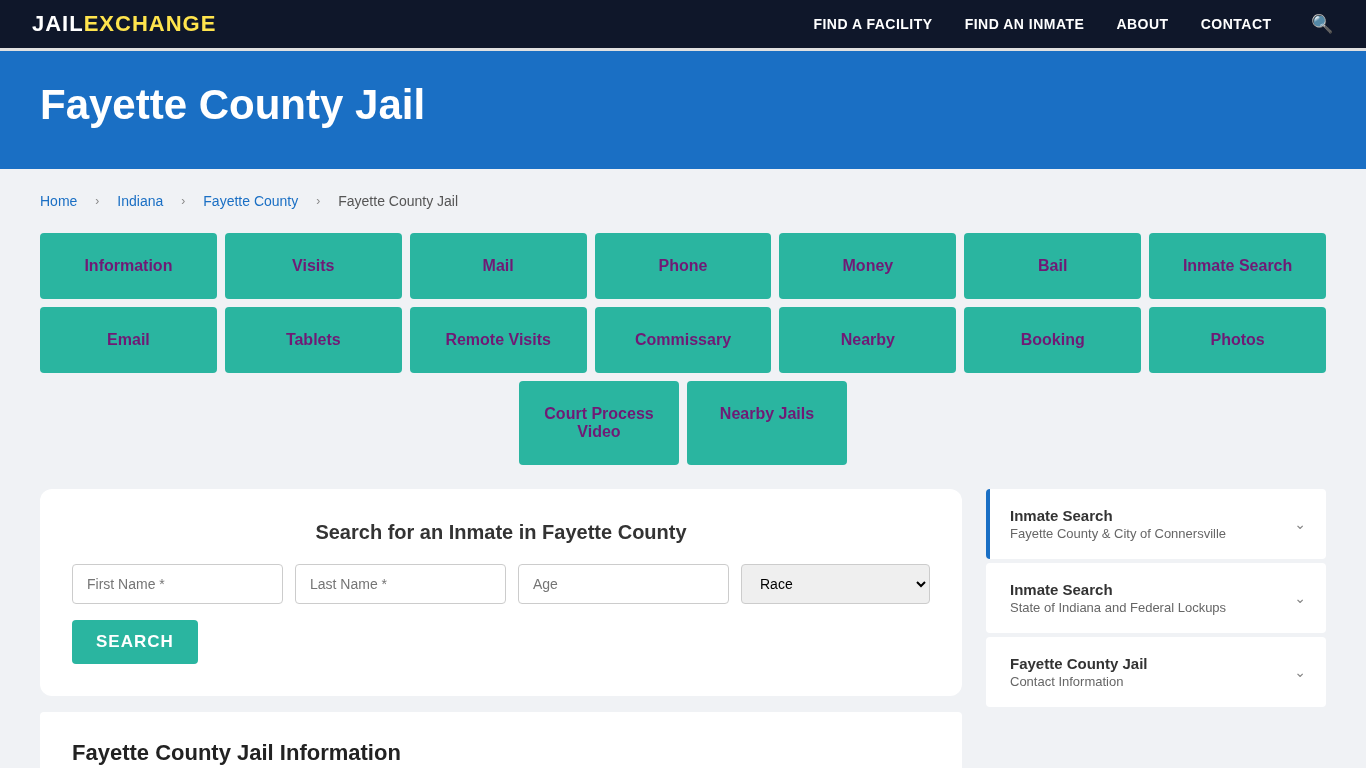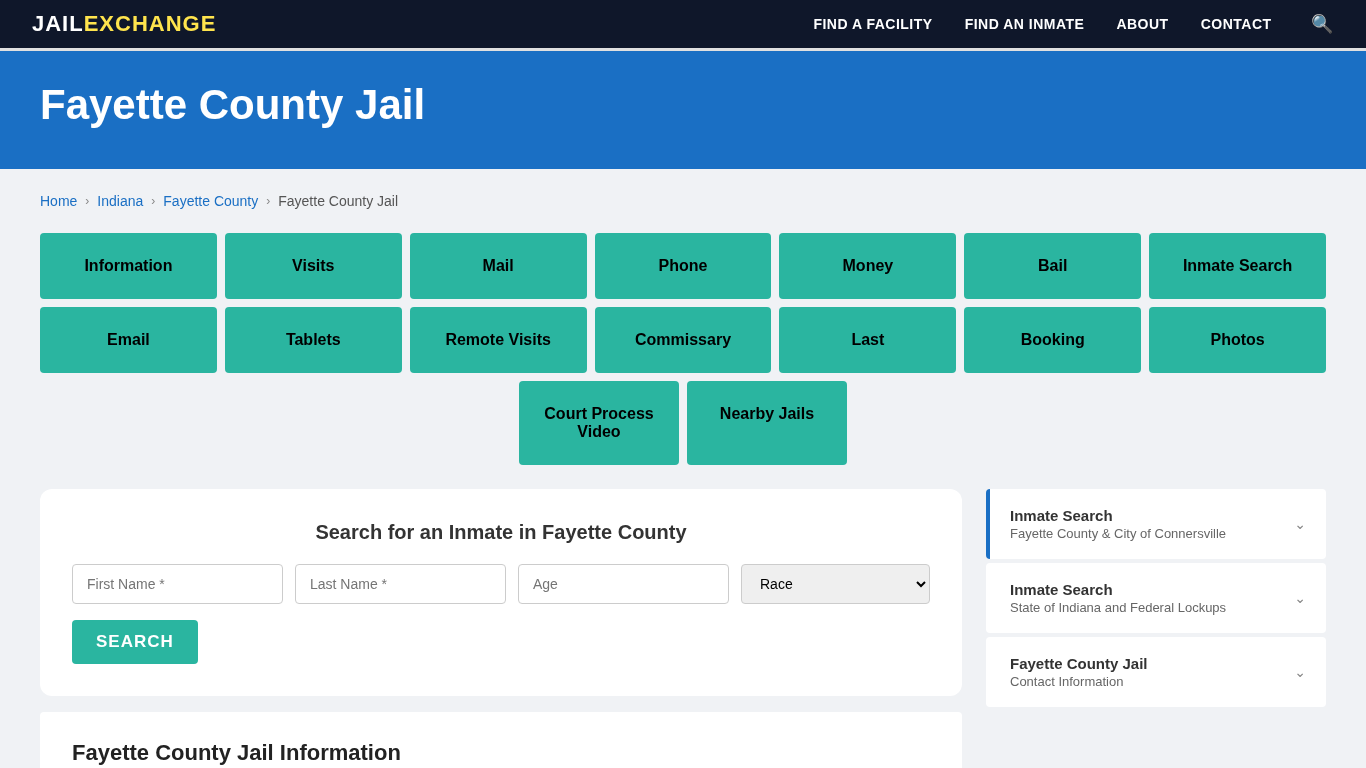--- a/index.html
+++ b/index.html
@@ -56,21 +56,21 @@
     
     .main-content {
       background: #f0f2f5;
       padding: 24px 40px;
     }
 
     
     .breadcrumb {
       display: flex;
       align-items: center;
-      gap: 8px;
+      gap: 18px;
       font-size: 14px;
       margin-bottom: 24px;
       color: #555;
     }
     .breadcrumb a {
       color: #1a6fc4;
       text-decoration: none;
     }
     .breadcrumb .sep {
       color: #888;
@@ -91,21 +91,21 @@
       flex-wrap: nowrap;
     }
     .tile-row-center {
       display: flex;
       gap: 8px;
       justify-content: center;
       margin-bottom: 8px;
     }
     .tile {
       background: #2ab5a0;
-      color: #000000;
+      color: #701a75;
       font-size: 16px;
       font-weight: 600;
       text-align: center;
       padding: 24px 12px;
       border-radius: 4px;
       cursor: pointer;
       flex: 1;
       min-width: 100px;
       transition: background 0.2s;
     }
@@ -252,21 +252,21 @@
       <div class="tile">Money</div>
       <div class="tile">Bail</div>
       <div class="tile">Inmate Search</div>
     </div>
 
     <div class="tile-row">
       <div class="tile">Email</div>
       <div class="tile">Tablets</div>
       <div class="tile">Remote Visits</div>
       <div class="tile">Commissary</div>
-      <div class="tile">Last</div>
+      <div class="tile">Nearby</div>
       <div class="tile">Booking</div>
       <div class="tile">Photos</div>
     </div>
 
     <div class="tile-row-center">
       <div class="tile" style="flex:0 0 160px;">Court Process Video</div>
       <div class="tile" style="flex:0 0 160px;">Nearby Jails</div>
     </div>
   </div>
 

